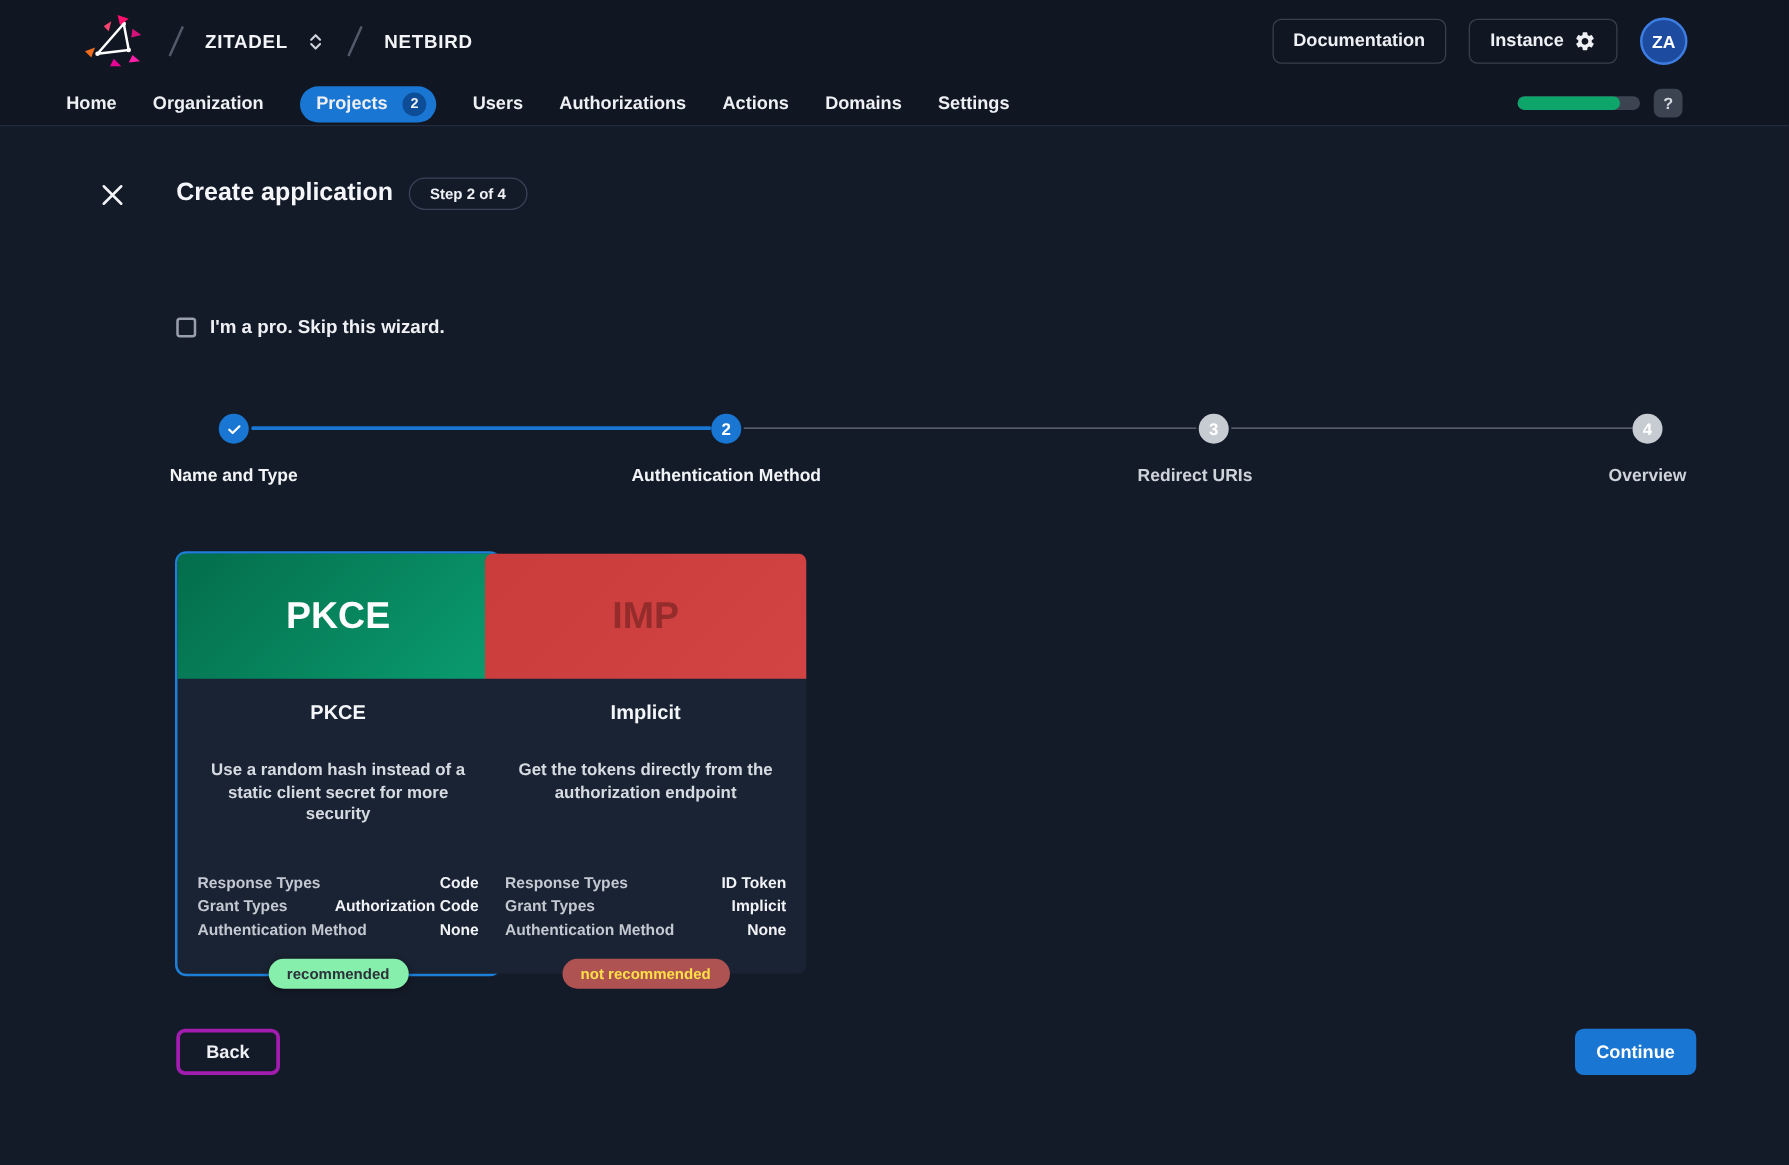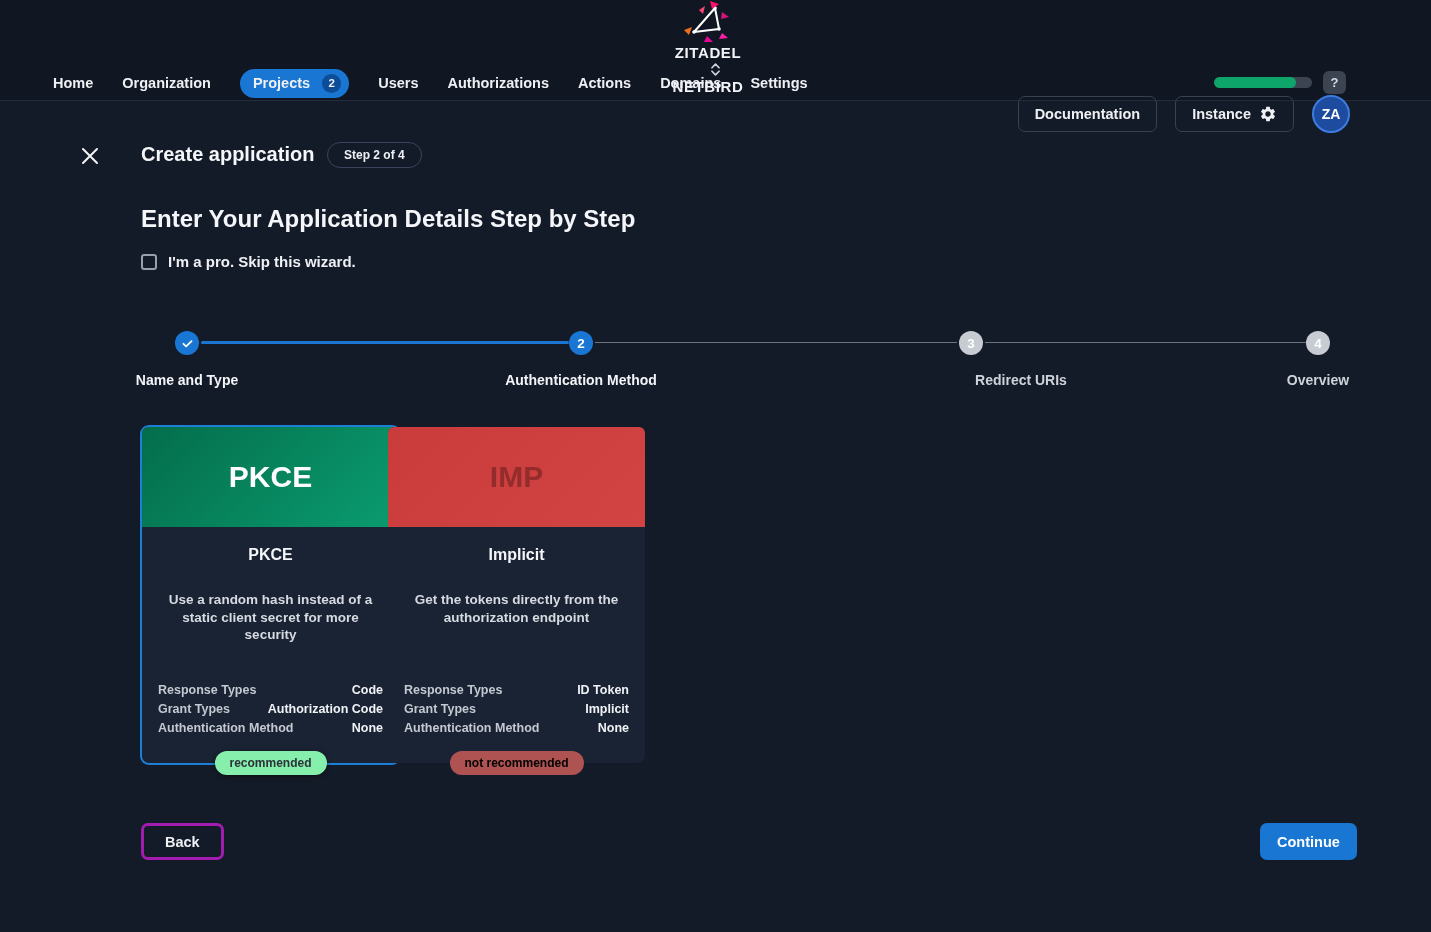--- a/index.html
+++ b/index.html
@@ -10,21 +10,21 @@
     color:#fff;
     position:relative;
     overflow:hidden;
   }
 
   
   .topbar {
     position:absolute; top:0; left:0; width:1431px; height:101px;
     background:#101723; border-bottom:1px solid #232c3c;
   }
-  .topbar-row1 { height:66px; display:flex; align-items:center; padding:0 81px 0 66px;flex-direction:column; }
+  .topbar-row1 { height:66px; display:flex; align-items:center; padding:0 81px 0 66px; }
   .logo { width:52px; height:44px; display:flex; align-items:center; cursor:pointer; }
   .crumb-slash { width:2px; height:26px; background:#525a69; transform:rotate(24deg); margin:0 22px; }
   .crumb-label { font-size:15px; font-weight:700; letter-spacing:.6px; color:#f2f4f7; }
   .unfold { margin-left:14px; display:flex; align-items:center; cursor:pointer; }
   .tb-right { margin-left:auto; display:flex; align-items:center; gap:18px; }
   .tb-btn {
     height:36px; padding:0 16px; border:1px solid #39414f; border-radius:7px;
     background:transparent; color:#eef0f4; font-size:14.5px; font-weight:600;
     display:flex; align-items:center; gap:8px; cursor:pointer;
     font-family:"Liberation Sans", sans-serif;
@@ -86,21 +86,21 @@
   .step-circle.idle { background:#c7cbd2; color:#fff; }
   .step-label {
     position:absolute; top:271px; transform:translateX(-50%);
     font-size:14px; font-weight:600; white-space:nowrap;
   }
   .step-label.active { color:#f2f4f7; }
   .step-label.idle { color:#ced3da; }
 
   
   .card {
-    position:absolute; top:326px; width:257px; height:336px;
+    position:absolute; top:342px; width:257px; height:336px;
     background:#1a2333; border-radius:7px; cursor:pointer;
   }
   .card.selected { box-shadow:0 0 0 2px #1d7fd6; }
   .card-header {
     height:100px; border-radius:6px 6px 0 0;
     display:flex; align-items:center; justify-content:center;
     font-size:30px; font-weight:600;
   }
   .card-header.green { background:linear-gradient(135deg,#046d4b 0%,#0a9c6f 100%); color:#fdfdfd; }
   .card-header.red { background:linear-gradient(135deg,#ca3b3b 0%,#d24444 100%); color:#942c2c; }
@@ -112,21 +112,21 @@
   }
   .card-table { margin-top:auto; display:flex; flex-direction:column; gap:5px; font-size:12.5px;font-weight:bold; }
   .ct-row { display:flex; justify-content:space-between; gap:8px; }
   .ct-lbl { color:#c3c8d1; white-space:nowrap; }
   .ct-val { color:#f0f2f6; text-align:right; white-space:nowrap; }
   .card-badge {
     position:absolute; bottom:-12px; left:50%; transform:translateX(-50%);
     border-radius:13px; padding:5px 15px; font-size:12px; font-weight:600; white-space:nowrap;
   }
   .badge-light { background:#86efac; color:#2c313a; box-shadow:0 1px 5px rgba(0,0,0,.45); }
-  .badge-warn { background:#ae5252; color:#000000;margin-top:44px; }
+  .badge-warn { background:#ae5252; color:#fde047;margin-top:44px; }
 
   
   .btn-back {
     position:absolute; left:141px; top:722px; height:37px; padding:0 21px;
     border:3px solid #a21caf; border-radius:7px; background:transparent;
     color:#eef0f4; font-size:14.5px; font-weight:600; cursor:pointer;
     font-family:"Liberation Sans", sans-serif;
   }
   .btn-continue {
     position:absolute; left:1260px; top:722px; height:37px; padding:0 17px;
@@ -205,21 +205,20 @@
 <div class="main">
 
   <span class="close-x">
     <svg width="24" height="24" viewBox="0 0 24 24" stroke="#f2f4f7" stroke-width="2" stroke-linecap="round">
       <path d="M5 5l14 14M19 5L5 19"></path>
     </svg>
   </span>
   <div class="page-title">Create application</div>
   <div class="step-pill">Step 2 of 4</div>
 
-  <div class="h1">Enter Your Application Details Step by Step</div>
 
   <div class="skip-row">
     <span class="checkbox"></span>
     <span class="skip-label">I'm a pro. Skip this wizard.</span>
   </div>
 
   <div class="stepper">
     <div class="step-line line-active" style="left:201px;width:368px;"></div>
     <div class="step-line line-idle" style="left:595px;width:362px;"></div>
     <div class="step-line line-idle" style="left:985px;width:321px;"></div>
@@ -234,21 +233,21 @@
     <div class="step-label active" style="left:187px;">Name and Type</div>
 
     <div class="step-node" style="left:581px;">
       <div class="step-circle active">2</div>
     </div>
     <div class="step-label active" style="left:581px;">Authentication Method</div>
 
     <div class="step-node" style="left:971px;">
       <div class="step-circle idle">3</div>
     </div>
-    <div class="step-label idle" style="left:1021px;">Redirect URIs</div>
+    <div class="step-label idle" style="left:956px;">Redirect URIs</div>
 
     <div class="step-node" style="left:1318px;">
       <div class="step-circle idle">4</div>
     </div>
     <div class="step-label idle" style="left:1318px;">Overview</div>
   </div>
 
   <div class="card selected" style="left:142px;">
     <div class="card-header green">PKCE</div>
     <div class="card-body">

